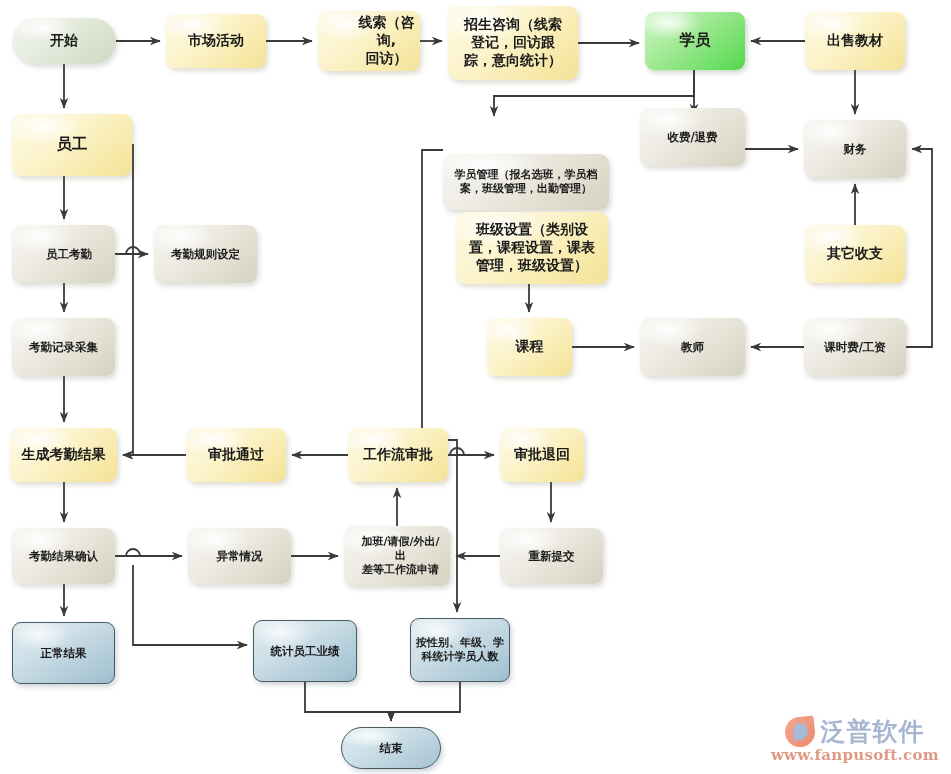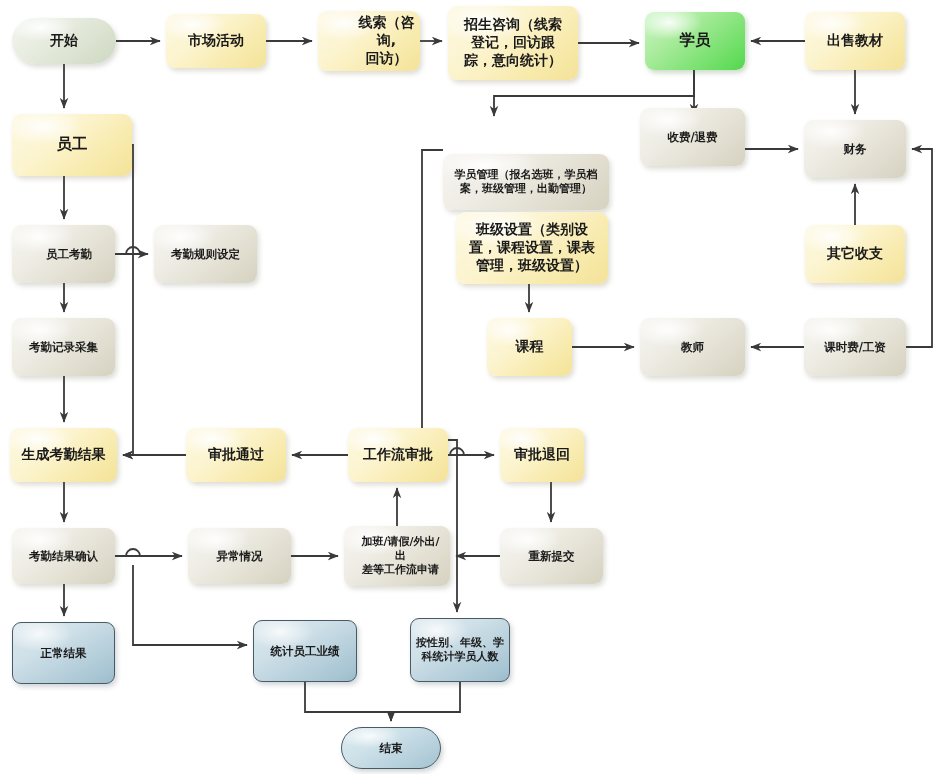--- a/index.html
+++ b/index.html
@@ -265,14 +265,21 @@
         <span class="lbl">统计员工业绩</span>
       </div>
       <div class="node n-blue fs-xs" style="left: 410px; top: 618px; width: 100px; height: 64px;">
         <span class="lbl">按性别、年级、学<br>科统计学员人数</span>
       </div>
       <div class="node n-end fs-sm" style="left: 341px; top: 727px; width: 100px; height: 42px;">
         <span class="lbl">结束</span>
       </div>
     </div>
 
+  <div id="watermark">
+    <div id="wm-row">
+      <span id="wm-mark"></span>
+      <span id="wm-text">泛普软件</span>
+    </div>
+    <div id="wm-url">www.fanpusoft.com</div>
+  </div>
 
 </div>
 
 </body></html>

